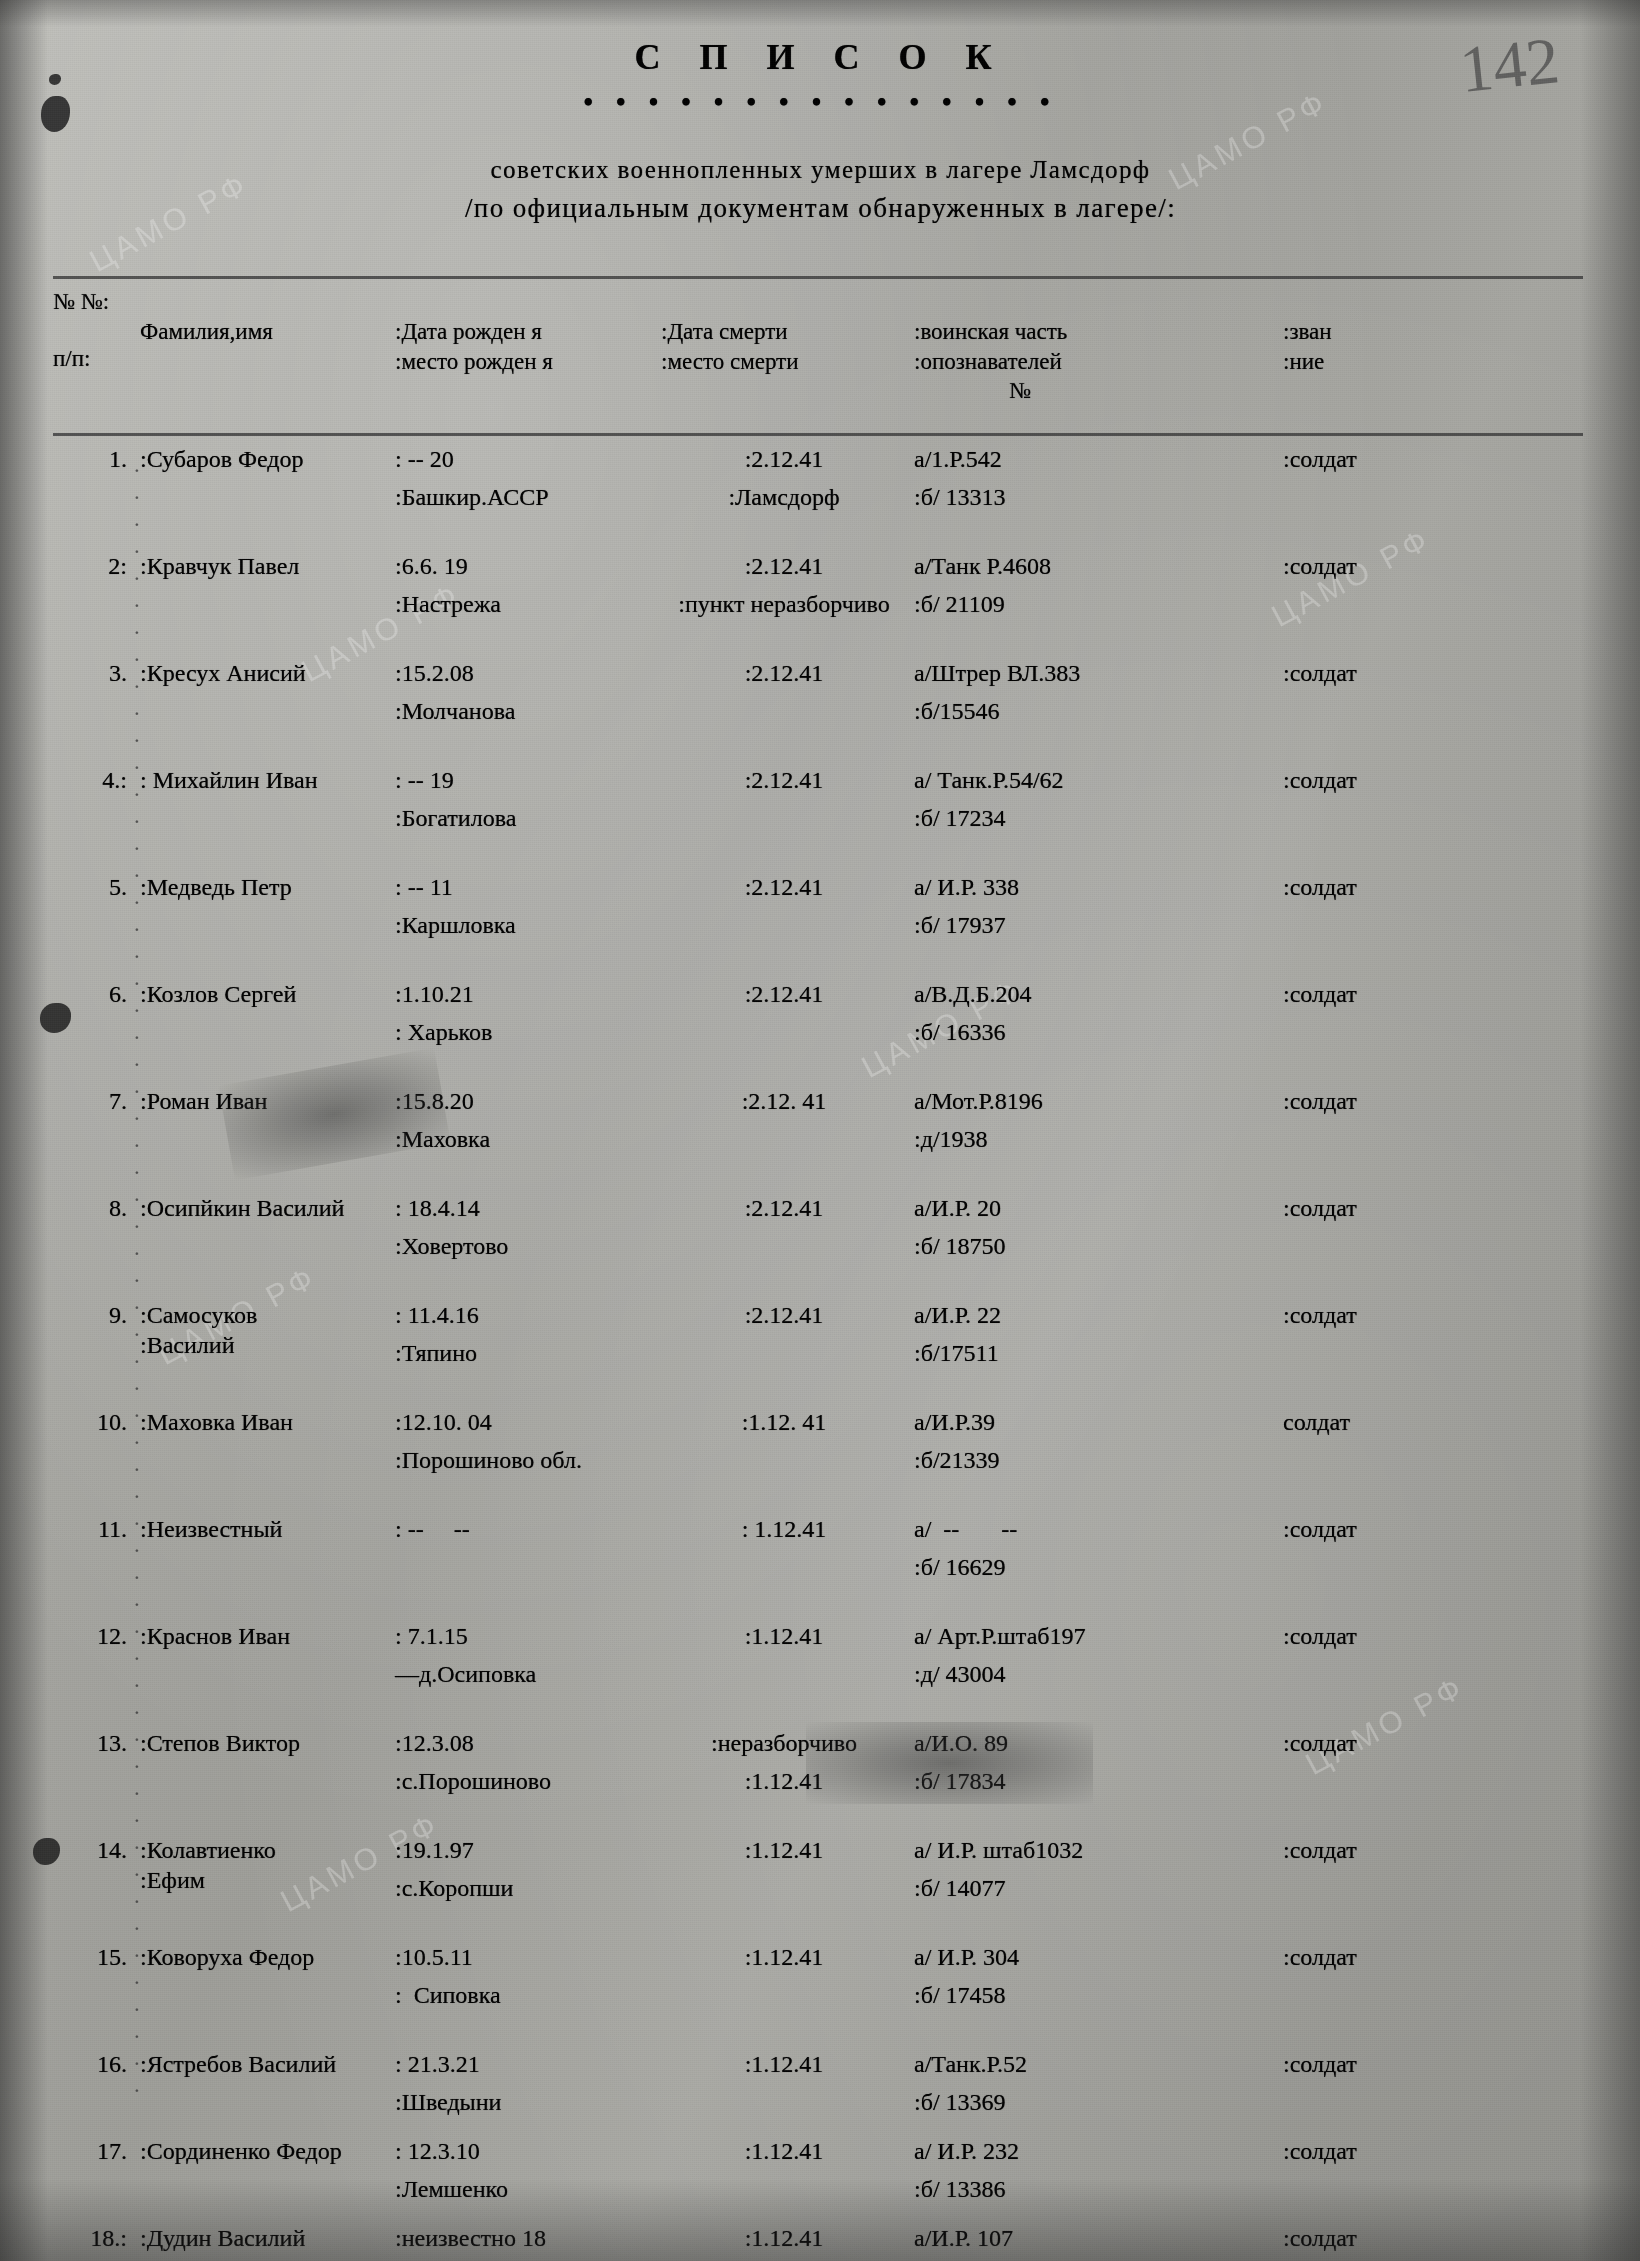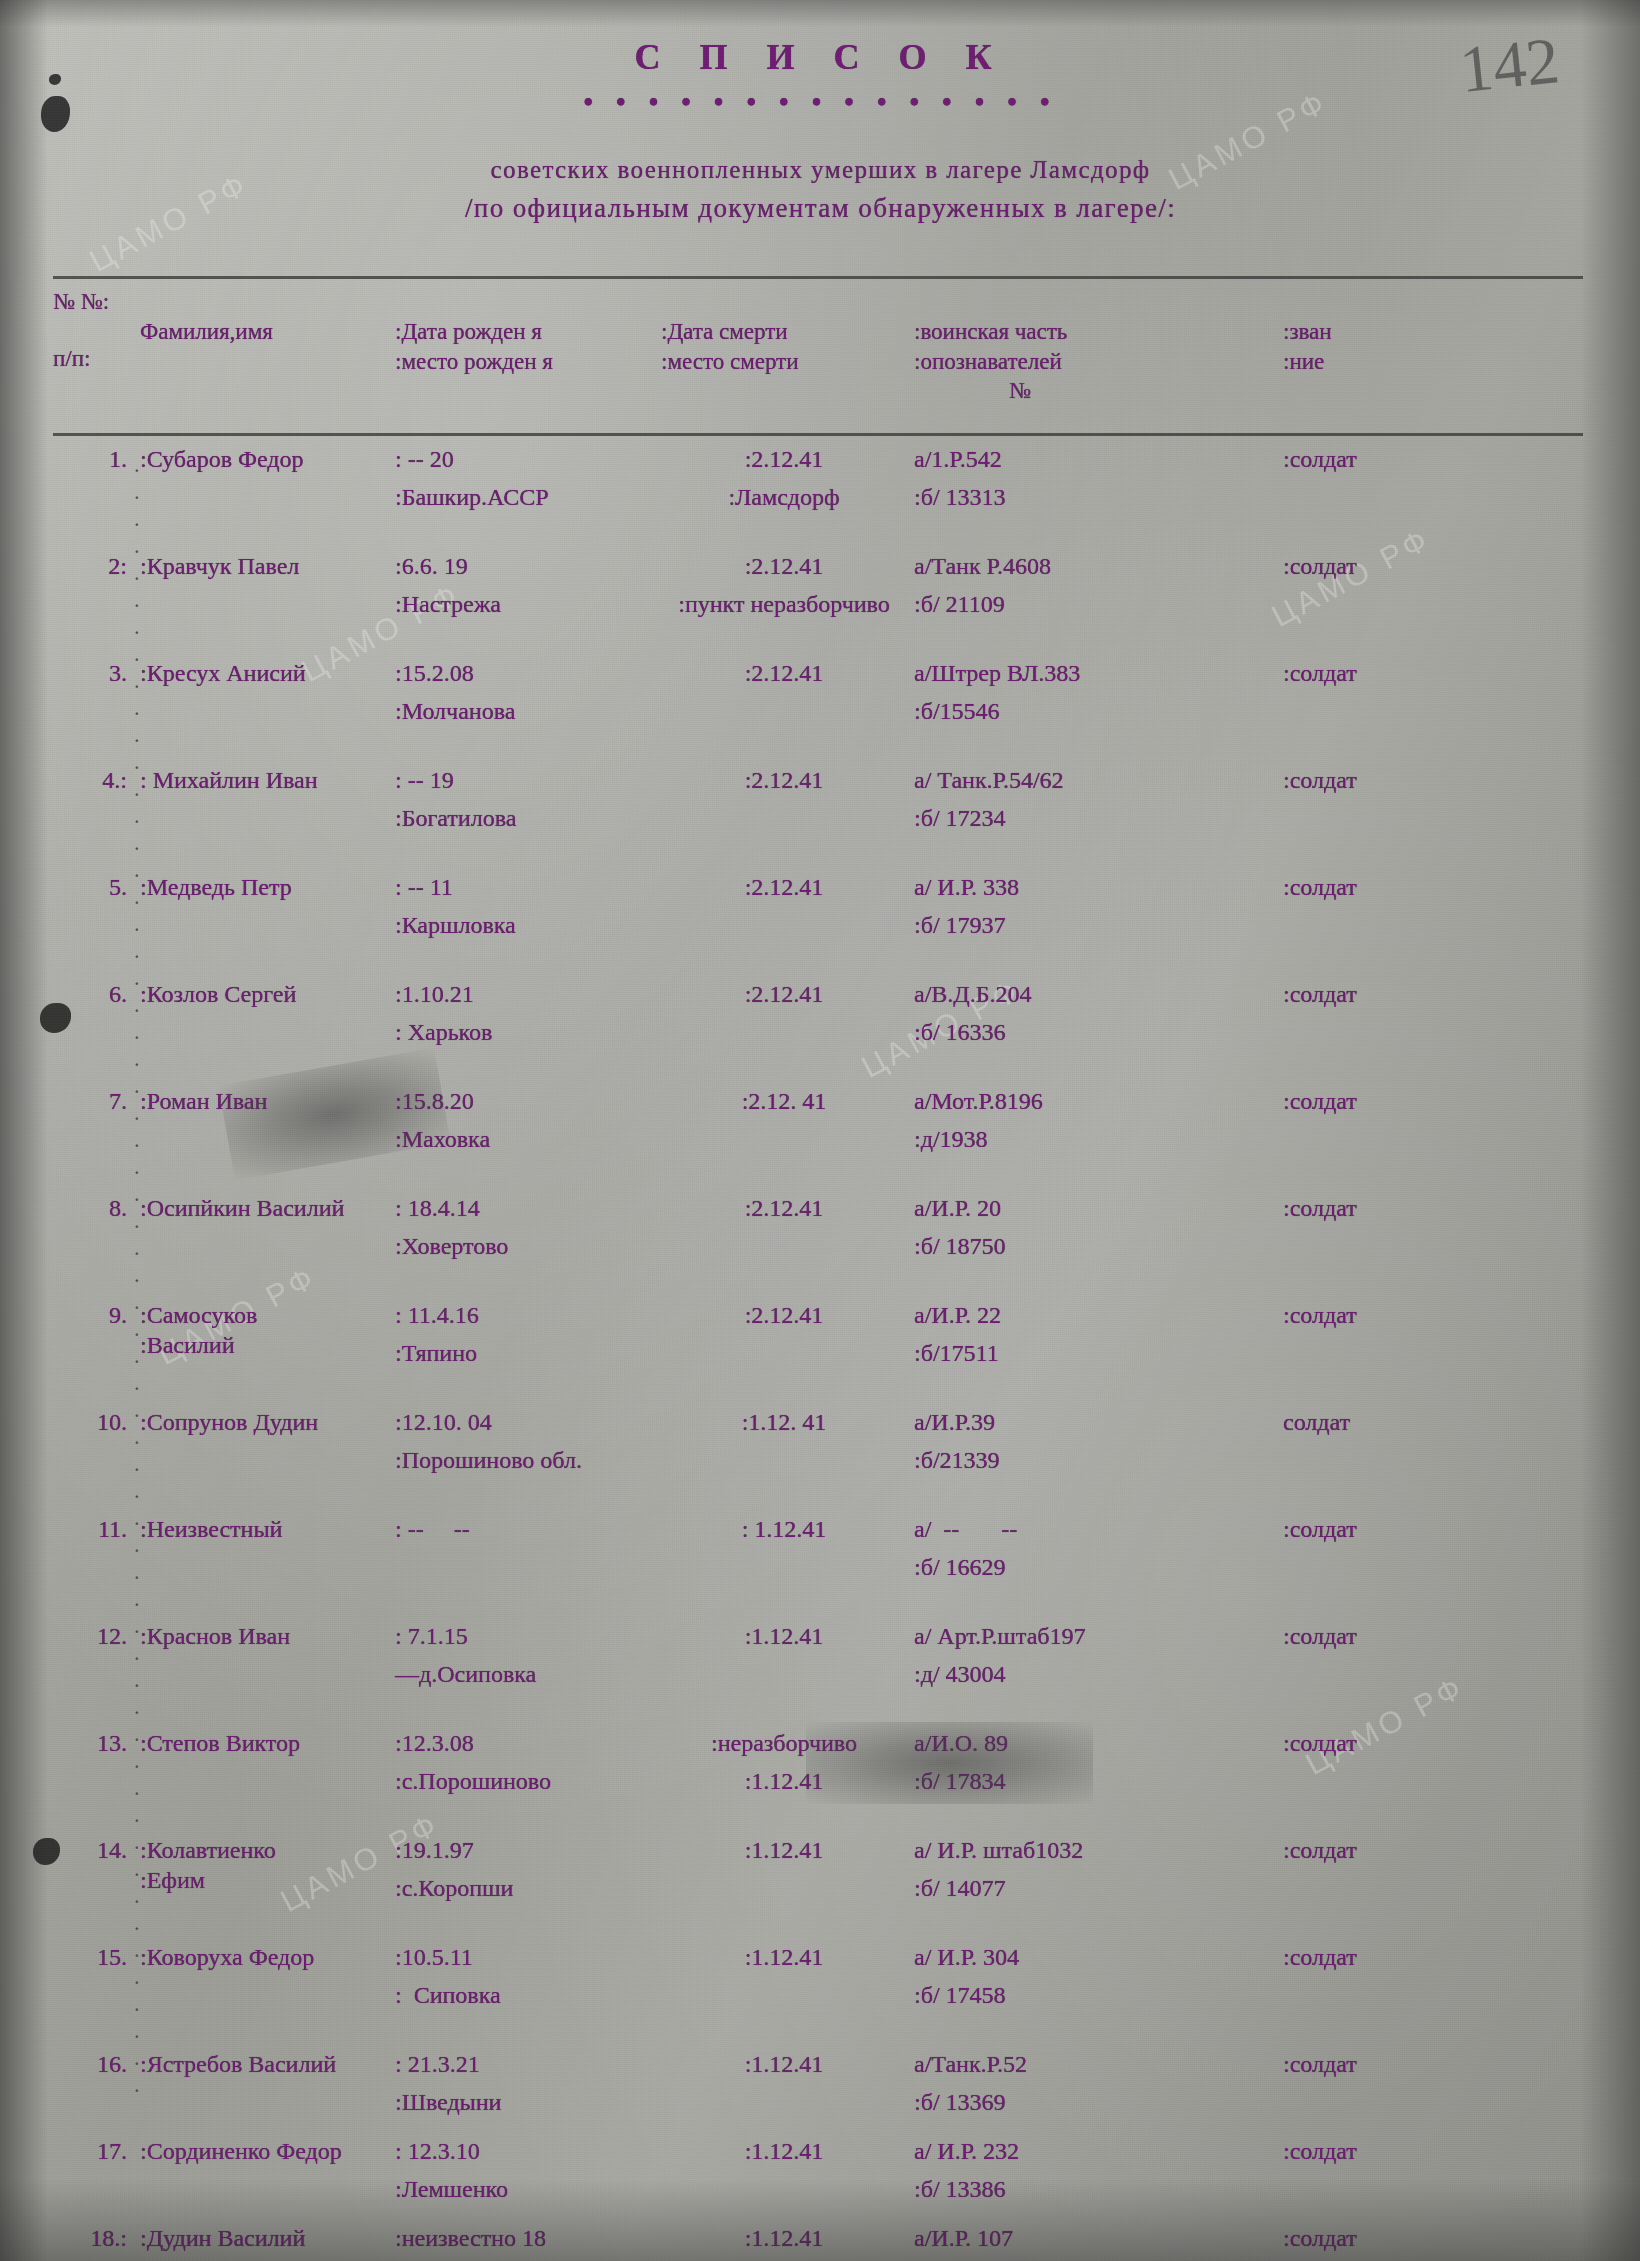--- a/index.html
+++ b/index.html
@@ -53,21 +53,21 @@
   }
   .edge-dark-top {
     position: absolute;
     left: 0; top: 0; width: 100%; height: 27px;
     background: linear-gradient(180deg, rgba(40,40,40,0.35), rgba(40,40,40,0));
     pointer-events: none;
   }
 
   
   .ink {
-    color: #701a75;
+    color: #000000;
     text-shadow: 0 0 0.8px rgba(0,0,0,0.55), 0.4px 0.3px 0 rgba(30,30,30,0.25);
   }
 
   .title {
     position: absolute;
     top: 36px;
     left: 0;
     width: 100%;
     text-align: center;
     font-size: 36px;
@@ -342,21 +342,21 @@
       <div class="cell c-birth l2">:Тяпино</div>
       <div class="cell c-death">:2.12.41</div>
       <div class="cell c-death l2"></div>
       <div class="cell c-unit">а/И.Р. 22</div>
       <div class="cell c-unit l2">:б/17511</div>
       <div class="cell c-rank">:солдат</div>
     </div>
 
     <div class="row">
       <div class="cell c-num">10.</div>
-      <div class="cell c-name">:Сопрунов Дудин</div>
+      <div class="cell c-name">:Маховка Иван</div>
       <div class="cell c-birth">:12.10. 04</div>
       <div class="cell c-birth l2">:Порошиново обл.</div>
       <div class="cell c-death">:1.12. 41</div>
       <div class="cell c-death l2"></div>
       <div class="cell c-unit">а/И.Р.39</div>
       <div class="cell c-unit l2">:б/21339</div>
       <div class="cell c-rank">солдат</div>
     </div>
 
     <div class="row">

